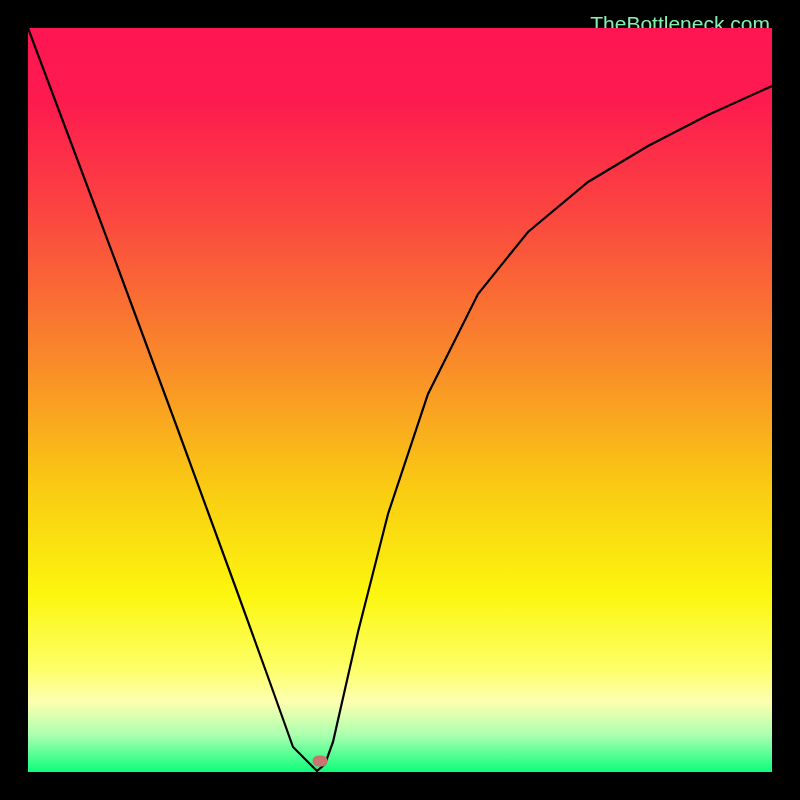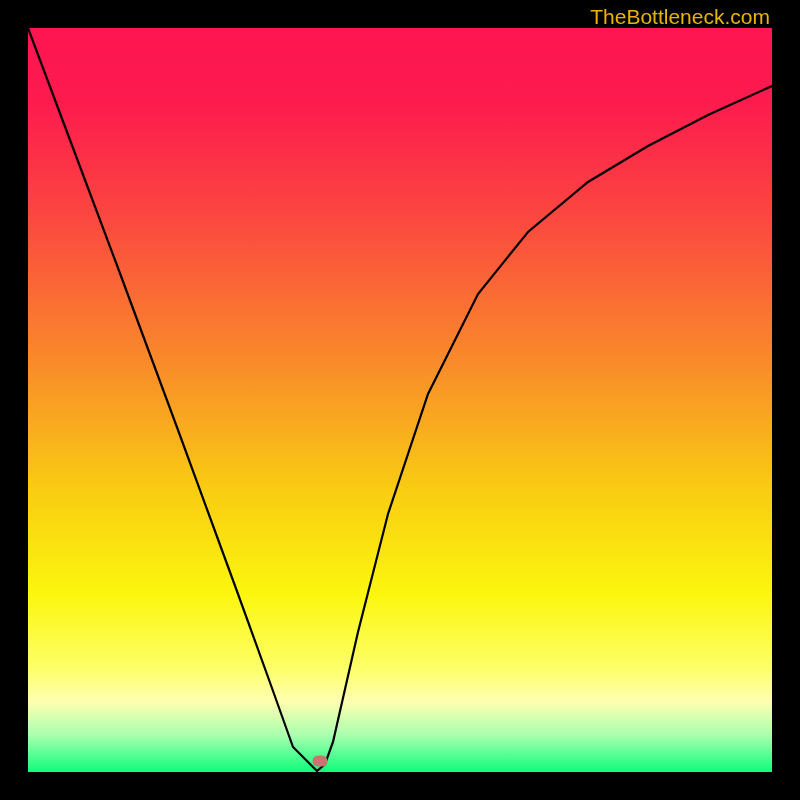--- a/index.html
+++ b/index.html
@@ -48,25 +48,25 @@
   .marker {
     position: absolute;
     width: 15px;
     height: 11px;
     border-radius: 6px;
     background: #c9746f;
     transform: translate(-50%, -50%);
   }
   .watermark {
     position: absolute;
-    top: 5px;
+    top: 12px;
     right: 30px;
     font-family: Arial, Helvetica, sans-serif;
     font-size: 21px;
-    color: #eab308;
+    color: #86efac;
     letter-spacing: 0px;
   }
 </style>
 </head>
 <body>
 
 <div class="watermark">TheBottleneck.com</div>
 
 <div class="chart-container">
 

